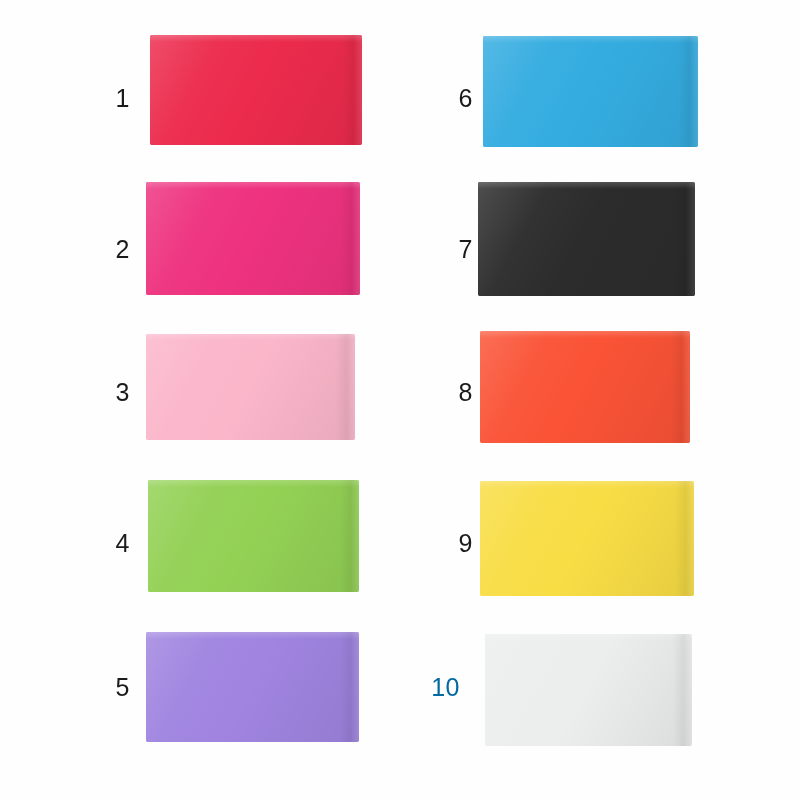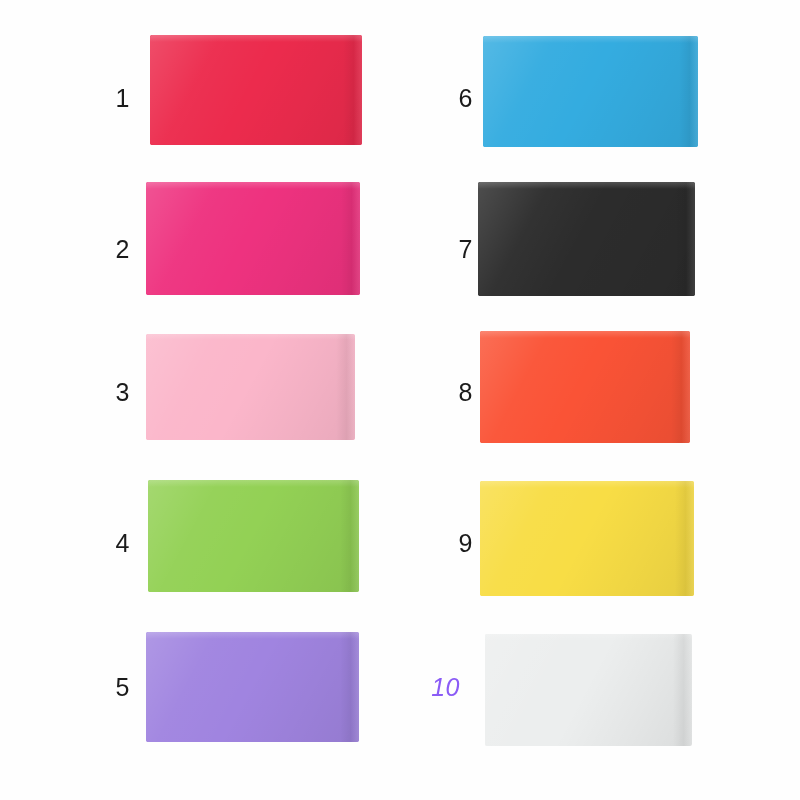--- a/index.html
+++ b/index.html
@@ -168,21 +168,21 @@
       <div class="swatch-label" style="left: 437px; top: 531px; width: 36px; color: rgb(27, 27, 27);">9</div>
       <div class="swatch-chip" style="left: 480px; top: 481px; width: 214px; height: 115px; background: rgb(248, 221, 69);">
         <div class="chip-shadow"></div>
         <div class="chip-inner" style="background: rgb(248, 221, 69);"></div>
         <div class="chip-sheen"></div>
         <div class="chip-topedge"></div>
         <div class="chip-fold"></div>
       </div>
     </div>
     <div class="swatch-item" style="left: 0px; top: 0px; width: 800px; height: 800px;">
-      <div class="swatch-label" style="left: 424px; top: 675px; width: 36px; color: #8b5cf6; font-style: italic;">10</div>
+      <div class="swatch-label" style="left: 424px; top: 675px; width: 36px; color: #0369a1;">10</div>
       <div class="swatch-chip" style="left: 485px; top: 634px; width: 207px; height: 112px; background: rgb(236, 238, 238);">
         <div class="chip-shadow chip-light"></div>
         <div class="chip-inner" style="background: rgb(236, 238, 238);"></div>
         <div class="chip-sheen"></div>
         <div class="chip-topedge"></div>
         <div class="chip-fold"></div>
       </div>
     </div>
   </div>
 

